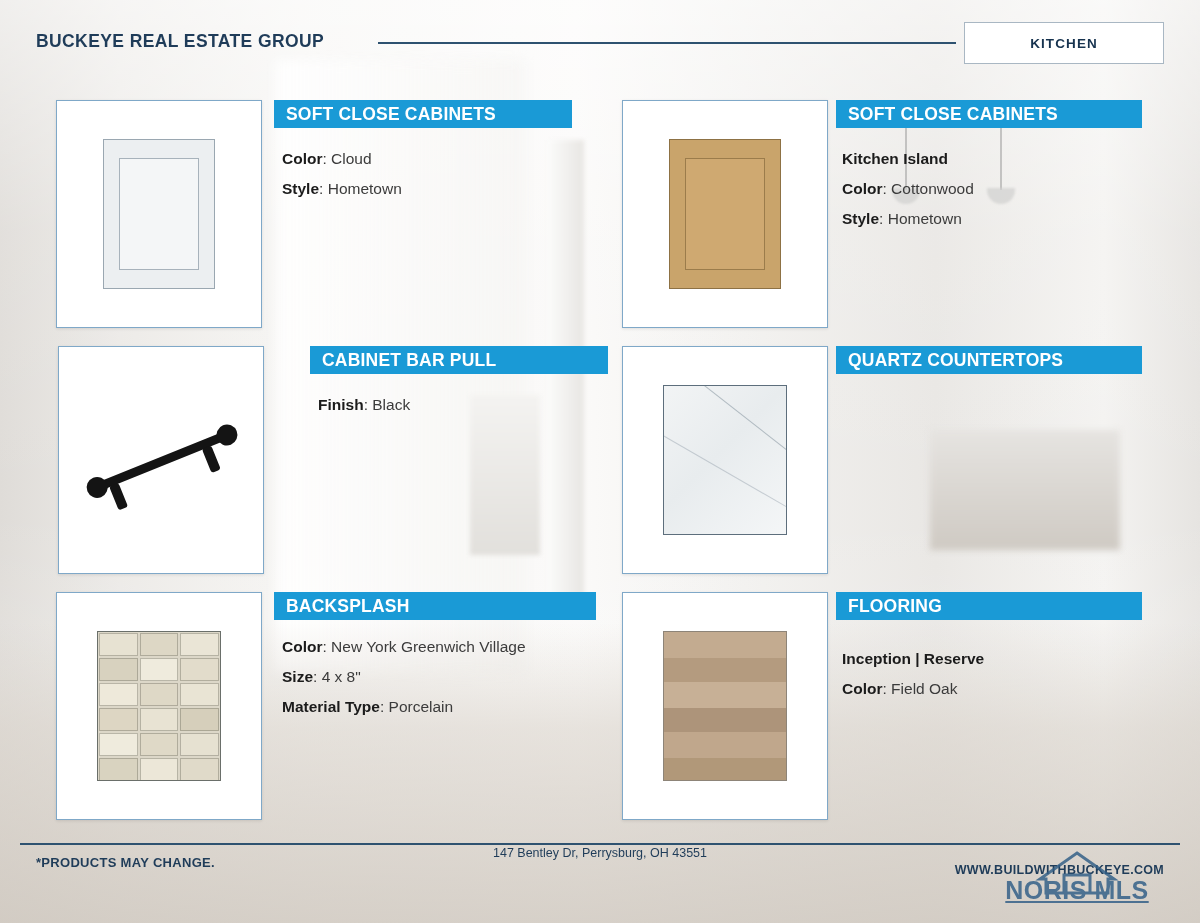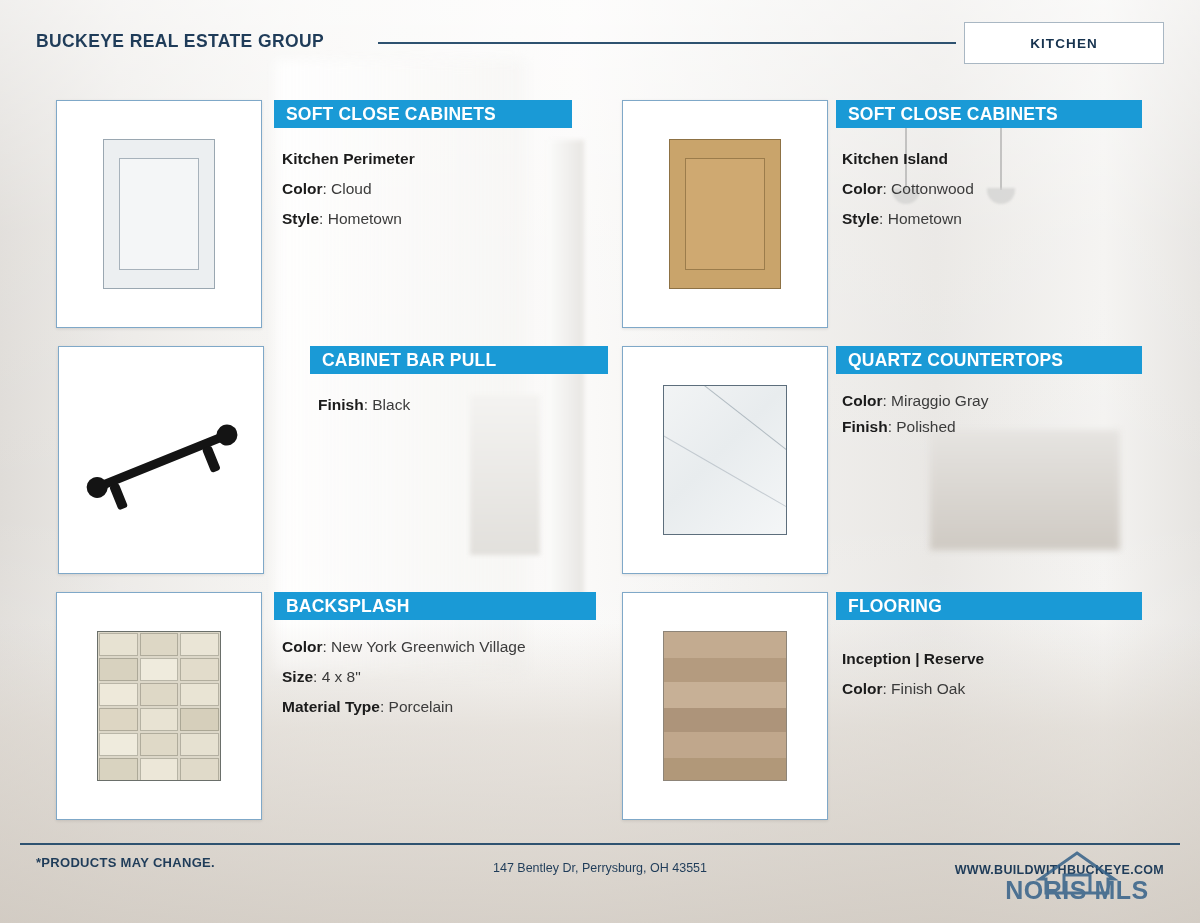--- a/index.html
+++ b/index.html
@@ -163,34 +163,34 @@
     position: absolute; left: 0; right: 0; bottom: 0; height: 80px;
   }
   .foot-rule {
     position: absolute; left: 20px; right: 20px; top: 0; height: 2px; background: #2e5270;
   }
   .foot-left {
     position: absolute; left: 36px; top: 12px; font-size: 13px; font-weight: bold;
     letter-spacing: .3px; color: #1f3c59;
   }
   .foot-center {
-    position: absolute; left: 0; right: 0; top: 18px; text-align: center;
+    position: absolute; left: 0; right: 0; top: 3px; text-align: center;
     font-size: 12.5px; color: #1f3c59;
   }
   .foot-right {
     position: absolute; right: 36px; top: 20px; font-size: 12.5px;
     font-weight: bold; letter-spacing: .3px; color: #1f3c59;
   }
   .mls {
     position: absolute; right: 28px; top: 4px; width: 190px; height: 70px;
     opacity: .82; pointer-events: none;
   }
   .mls .word {
     position: absolute; left: 0; bottom: 12px; width: 190px; text-align: center;
-    font-size: 25px; font-weight: bold; color: #2f5d86; letter-spacing: .5px;
+    font-size: 25px; font-weight: bold; color: #2f5d86; letter-spacing: .5px; text-decoration: underline;
   }
   .mls svg { position: absolute; left: 52px; top: 2px; }
 </style>
 </head>
 <body>
 
 <div id="sheet">
 
   <div class="bg">
     <div class="wallA"></div>
@@ -212,21 +212,20 @@
 
     <div class="card" style="left:56px; top:16px; width:516px; height:228px;">
       <div class="swatch-frame" style="width:206px; height:228px;">
         <div class="swatch-inner">
           <div class="door"></div>
         </div>
       </div>
       <div class="card-body" style="left:218px; top:0; width:298px;">
         <div class="card-title">SOFT CLOSE CABINETS</div>
         <div class="card-lines" style="padding-left:8px;">
-          <div class="line"><b>Kitchen Perimeter</b></div>
           <div class="line"><b>Color</b><span>:&nbsp;</span><span>Cloud</span></div>
           <div class="line"><b>Style</b><span>:&nbsp;</span><span>Hometown</span></div>
         </div>
       </div>
     </div>
 
     <div class="card" style="left:622px; top:16px; width:520px; height:228px;">
       <div class="swatch-frame" style="width:206px; height:228px;">
         <div class="swatch-inner">
           <div class="door wood"></div>
@@ -263,24 +262,20 @@
     </div>
 
     <div class="card" style="left:622px; top:262px; width:520px; height:228px;">
       <div class="swatch-frame" style="width:206px; height:228px;">
         <div class="swatch-inner">
           <div class="quartz"></div>
         </div>
       </div>
       <div class="card-body" style="left:214px; top:0; width:306px;">
         <div class="card-title">QUARTZ COUNTERTOPS</div>
-        <div class="card-lines" style="padding-left:6px; padding-top:14px;">
-          <div class="line" style="line-height:26px;"><b>Color</b><span>:&nbsp;</span><span>Miraggio Gray</span></div>
-          <div class="line" style="line-height:26px;"><b>Finish</b><span>:&nbsp;</span><span>Polished</span></div>
-        </div>
       </div>
     </div>
 
     <div class="card" style="left:56px; top:508px; width:540px; height:228px;">
       <div class="swatch-frame" style="width:206px; height:228px;">
         <div class="swatch-inner">
           <div class="brick">
             <div class="row">
                 <div class="b" style="background:#e7e2d2"></div>
                 <div class="b" style="background:#ddd7c5"></div>
@@ -334,21 +329,21 @@
             <div class="p" style="top:76px; height:24px; background:#ad947a;"></div>
             <div class="p" style="top:100px; height:26px; background:#c0a78c;"></div>
             <div class="p" style="top:126px; height:24px; background:#b19879;"></div>
           </div>
         </div>
       </div>
       <div class="card-body" style="left:214px; top:0; width:306px;">
         <div class="card-title">FLOORING</div>
         <div class="card-lines" style="padding-left:6px; padding-top:24px;">
           <div class="line"><b>Inception | Reserve</b></div>
-          <div class="line"><b>Color</b><span>:&nbsp;</span><span>Finish Oak</span></div>
+          <div class="line"><b>Color</b><span>:&nbsp;</span><span>Field Oak</span></div>
         </div>
       </div>
     </div>
 
   </div>
 
   <div class="footer">
     <div class="foot-rule"></div>
     <div class="foot-left">*PRODUCTS MAY CHANGE.</div>
     <div class="foot-center">147 Bentley Dr, Perrysburg, OH 43551</div>

